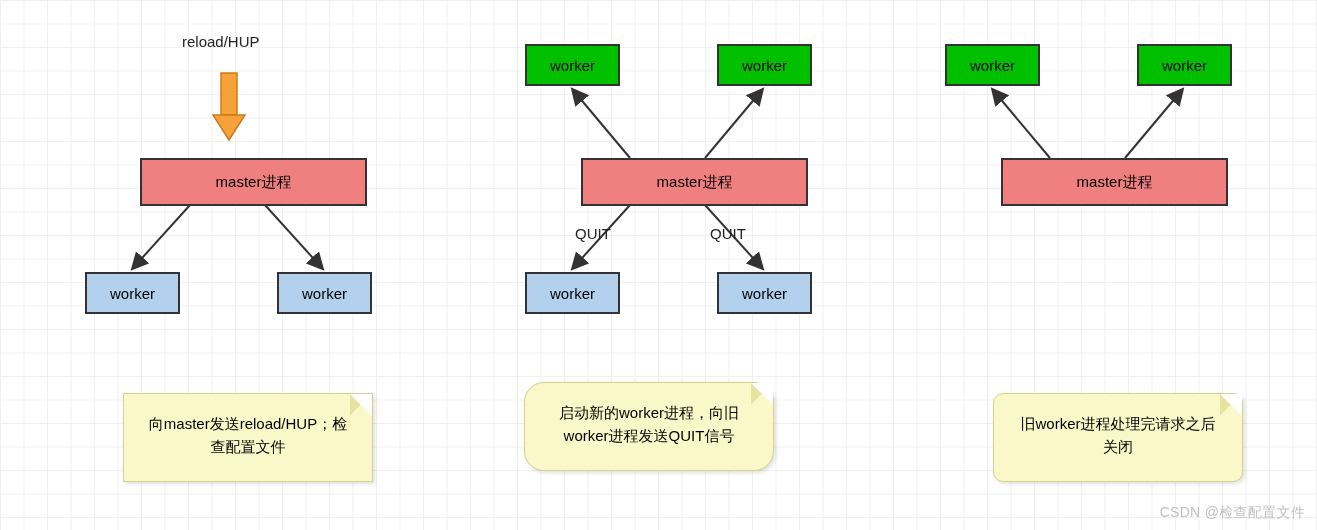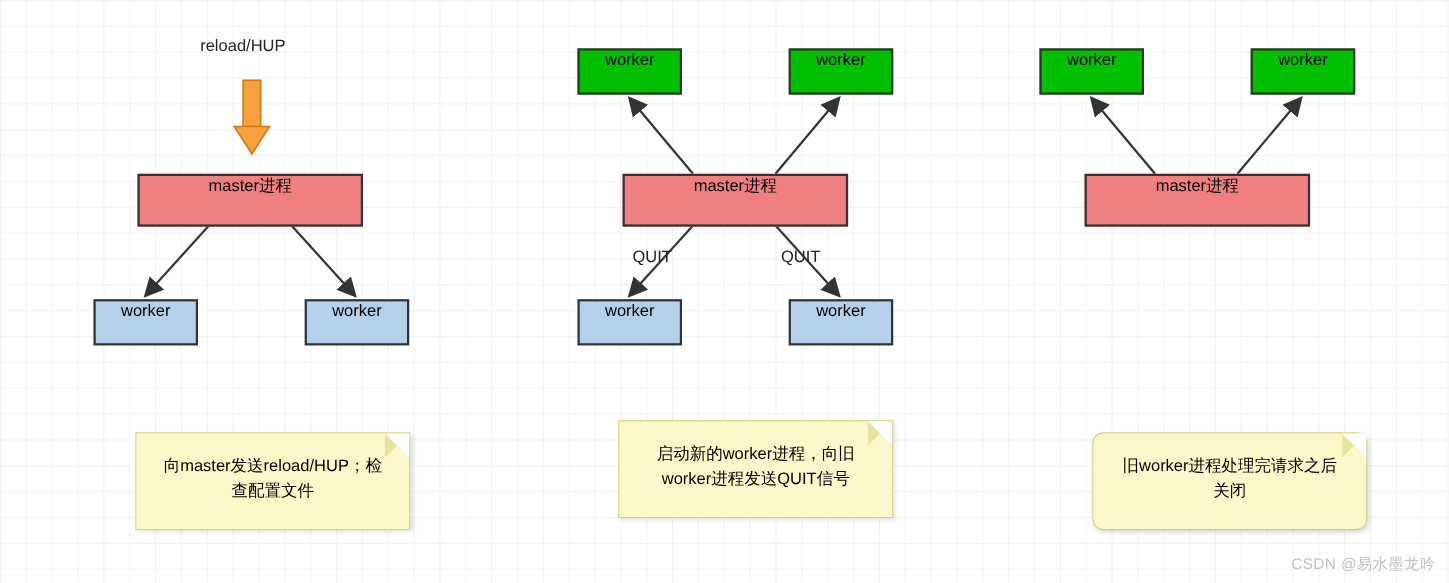--- a/index.html
+++ b/index.html
@@ -11,29 +11,31 @@
     position: relative;
     background-color: #fff;
     background-image:
       linear-gradient(#f0f0f0 1px, transparent 1px),
       linear-gradient(90deg, #f0f0f0 1px, transparent 1px);
     background-size: 23.5px 23.5px;
   }
   .box {
     position: absolute;
     display: flex;
+    align-items: center;
     justify-content: center;
     font-size: 15px;
     text-align: center;
   }
   .master-box {
     background: #f08080;
     border: 2px solid #333;
-    width: 205px;
+    width: 227px;
     height: 48px;
+    margin-left: 15px;
   }
   .worker-blue {
     background: #b3d1ec;
     border: 2px solid #333;
     width: 95px;
     height: 42px;
   }
   .worker-green {
     background: #00c000;
     border: 2px solid #333;
@@ -151,32 +153,32 @@
 <div class="plain-label" style="left:575px; top:225px;">QUIT</div>
 <div class="plain-label" style="left:710px; top:225px;">QUIT</div>
 
 <div class="box worker-blue" style="left:525px; top:272px;">
   <span>worker</span>
 </div>
 <div class="box worker-blue" style="left:717px; top:272px;">
   <span>worker</span>
 </div>
 
-<div class="note" style="left:562px; top:382px;">
+<div class="note" style="left:524px; top:382px;border-radius:20px;">
   <span>启动新的worker进程，向旧worker进程发送QUIT信号</span>
 </div>
 
 <div class="box worker-green" style="left:945px; top:44px;">
   <span>worker</span>
 </div>
 <div class="box worker-green" style="left:1137px; top:44px;">
   <span>worker</span>
 </div>
 
 <div class="box master-box" style="left:986px; top:158px;">
   <span>master进程</span>
 </div>
 
 <div class="note" style="left:993px; top:393px;border-radius:10px;">
   <span>旧worker进程处理完请求之后关闭</span>
 </div>
 
-<div class="watermark">CSDN @易水墨龙吟</div>
+<div class="watermark">CSDN @检查配置文件</div>
 
 </body></html>

